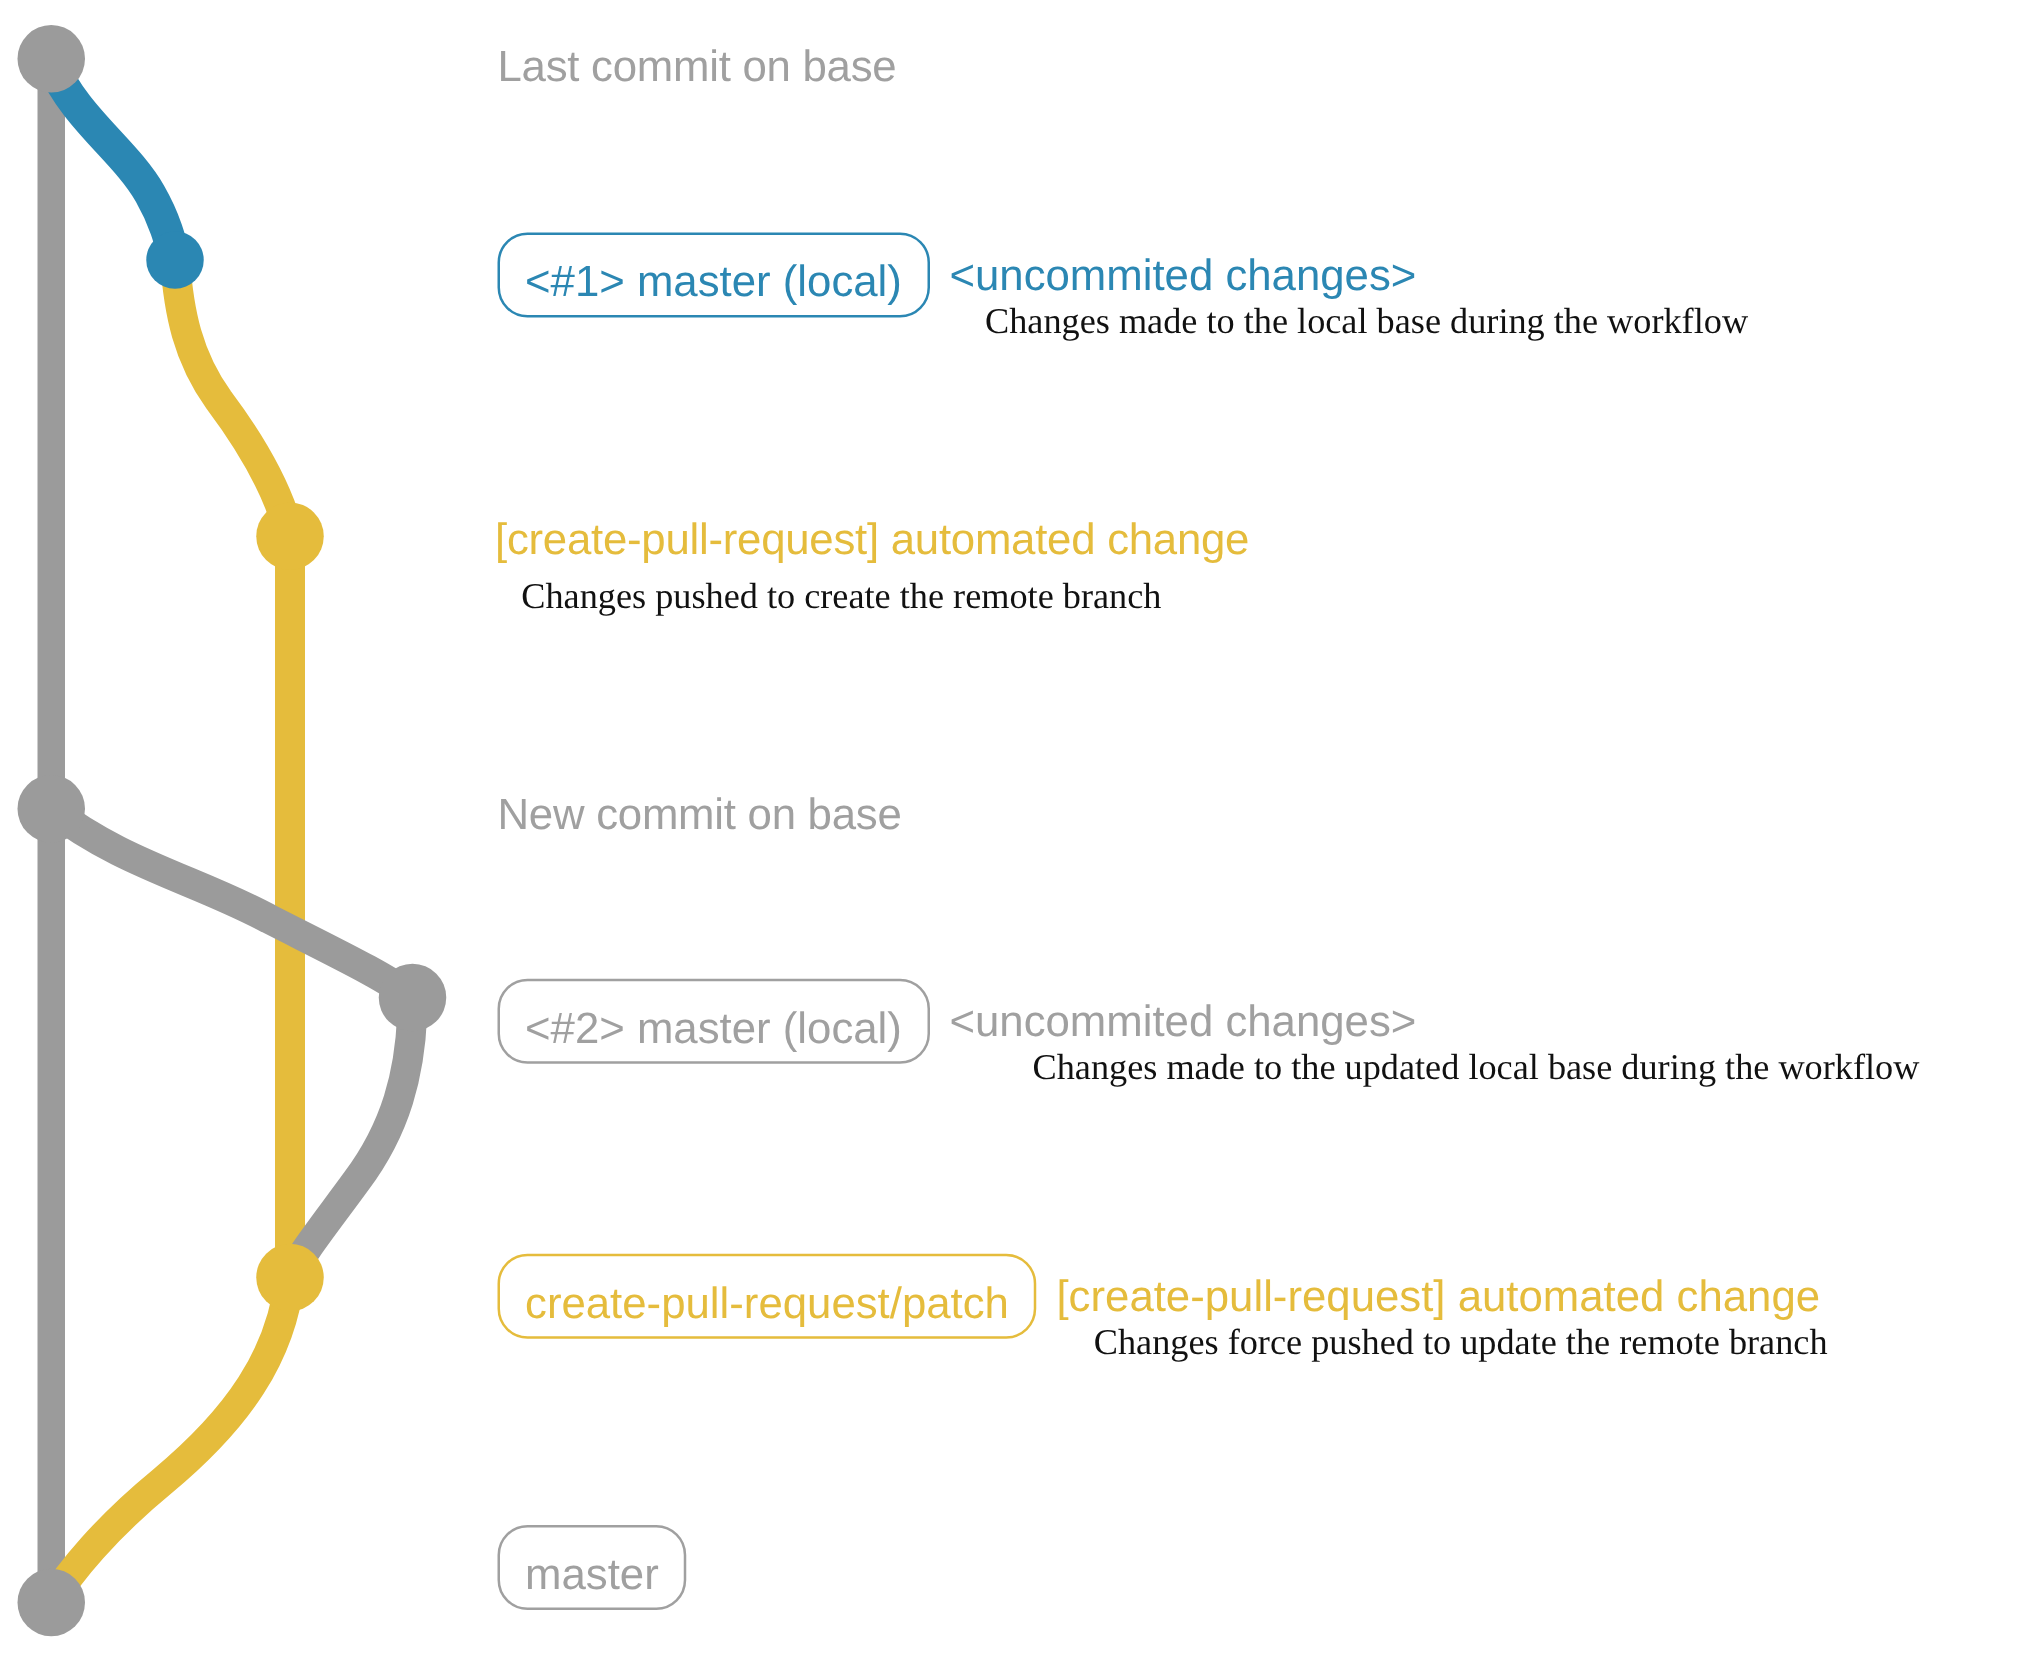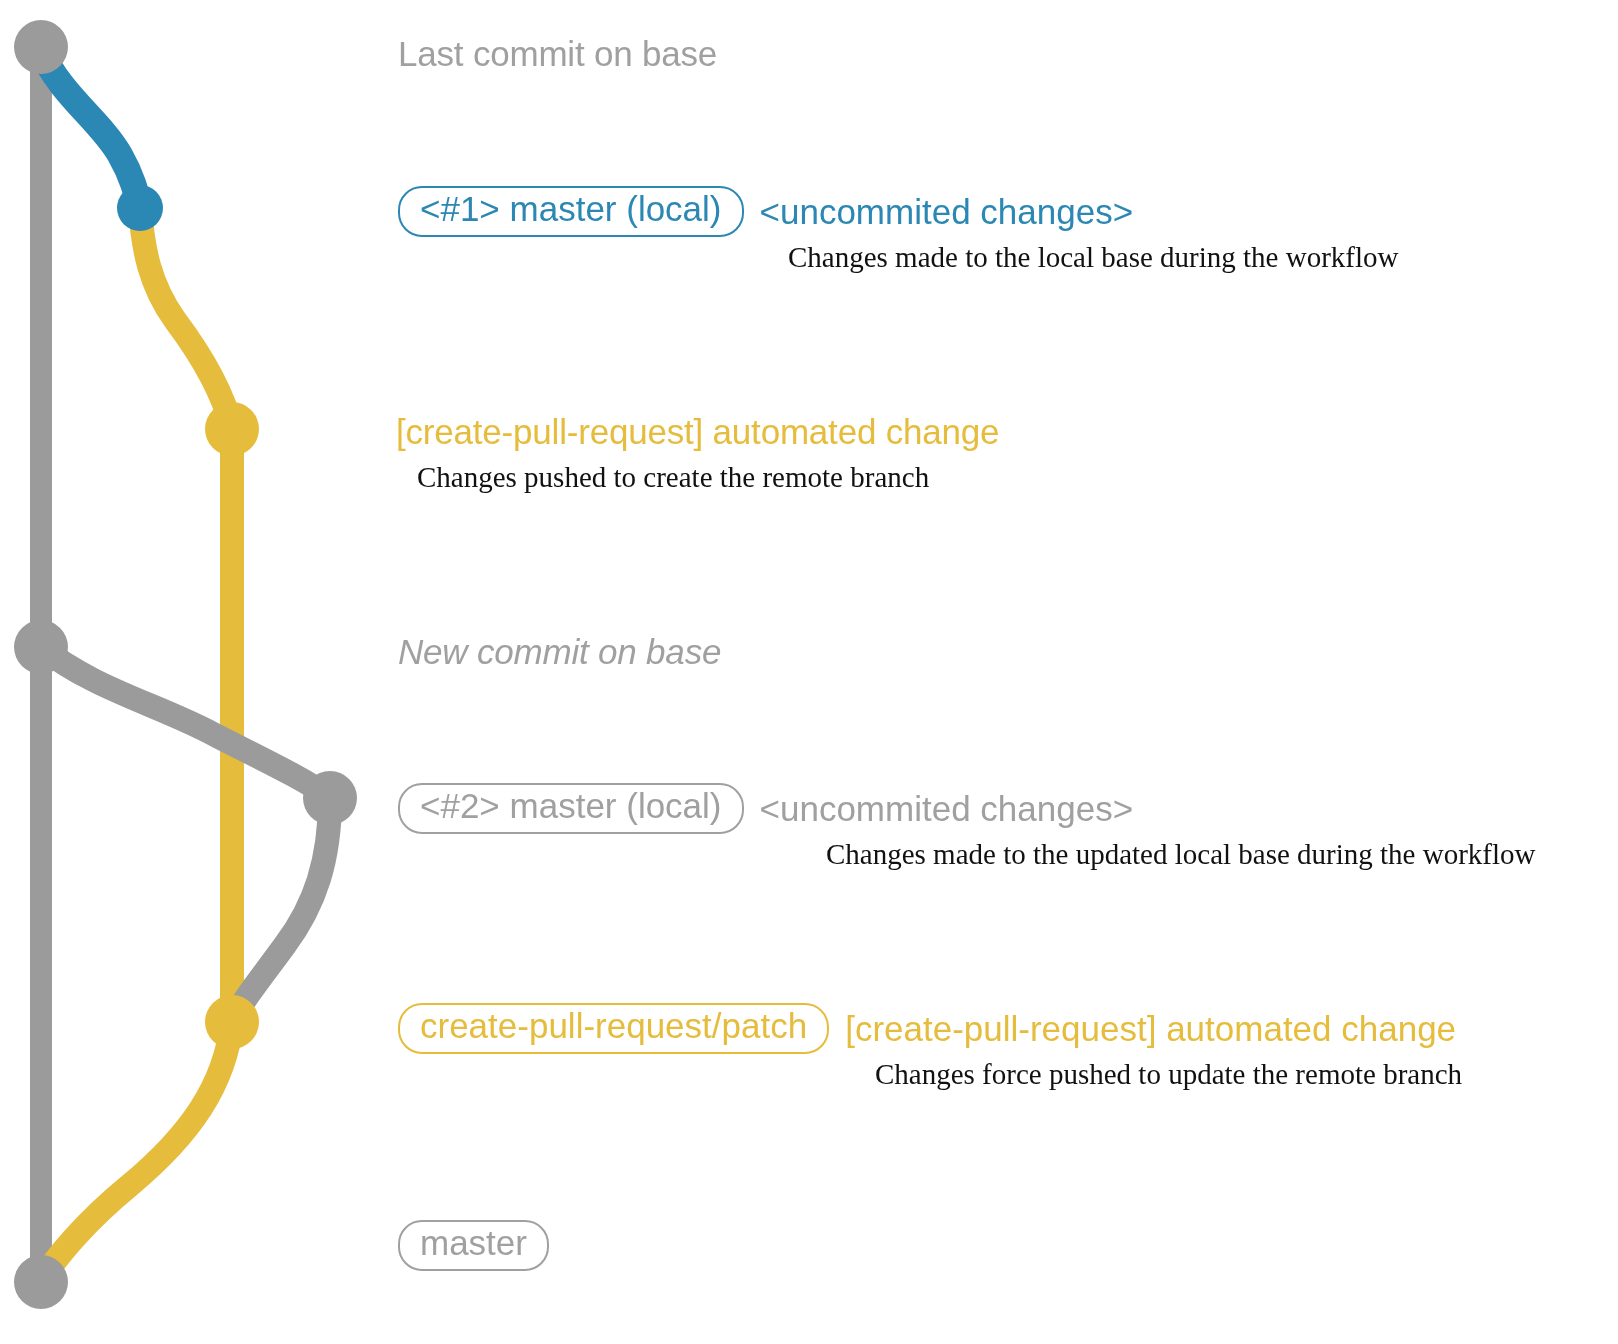--- a/index.html
+++ b/index.html
@@ -42,21 +42,21 @@
   }
   .gray-txt  { color: #a0a0a0; }
   .blue-txt  { color: #2b87b3; }
   .gold-txt  { color: #e5bc3c; }
 
   
   .badge {
     display: inline-block;
     border: 2.5px solid #a0a0a0;
     border-radius: 24px;
-    padding: 3px 20px 9px 20px;
+    padding: 20px 20px 9px 20px;
     font-family: "Liberation Sans", sans-serif;
     font-size: 35px;
     line-height: 1;
     color: #a0a0a0;
     vertical-align: middle;
     box-sizing: border-box;
   }
   .badge.blue { border-color: #2b87b3; color: #2b87b3; }
   .badge.gold { border-color: #e5bc3c; color: #e5bc3c; }
 
@@ -117,21 +117,21 @@
 
   <div class="badge-row" style="left:398px; top:186px;">
     <span class="badge blue">&lt;#1&gt; master (local)</span>
     <span class="after blue-txt">&lt;uncommited changes&gt;</span>
   </div>
   <div class="desc" style="left:788px; top:243px;">Changes made to the local base during the workflow</div>
 
   <div class="ann headline gold-txt" style="left:396px; top:414px;">[create-pull-request] automated change</div>
   <div class="desc" style="left:417px; top:463px;">Changes pushed to create the remote branch</div>
 
-  <div class="ann headline gray-txt" style="left:398px; top:634px;font-style:italic;">New commit on base</div>
+  <div class="ann headline gray-txt" style="left:398px; top:634px;">New commit on base</div>
 
   <div class="badge-row" style="left:398px; top:783px;">
     <span class="badge">&lt;#2&gt; master (local)</span>
     <span class="after gray-txt">&lt;uncommited changes&gt;</span>
   </div>
   <div class="desc" style="left:788px; top:840px;margin-left:38px;">Changes made to the updated local base during the workflow</div>
 
   <div class="badge-row" style="left:398px; top:1003px;">
     <span class="badge gold">create-pull-request/patch</span>
     <span class="after gold-txt">[create-pull-request] automated change</span>

